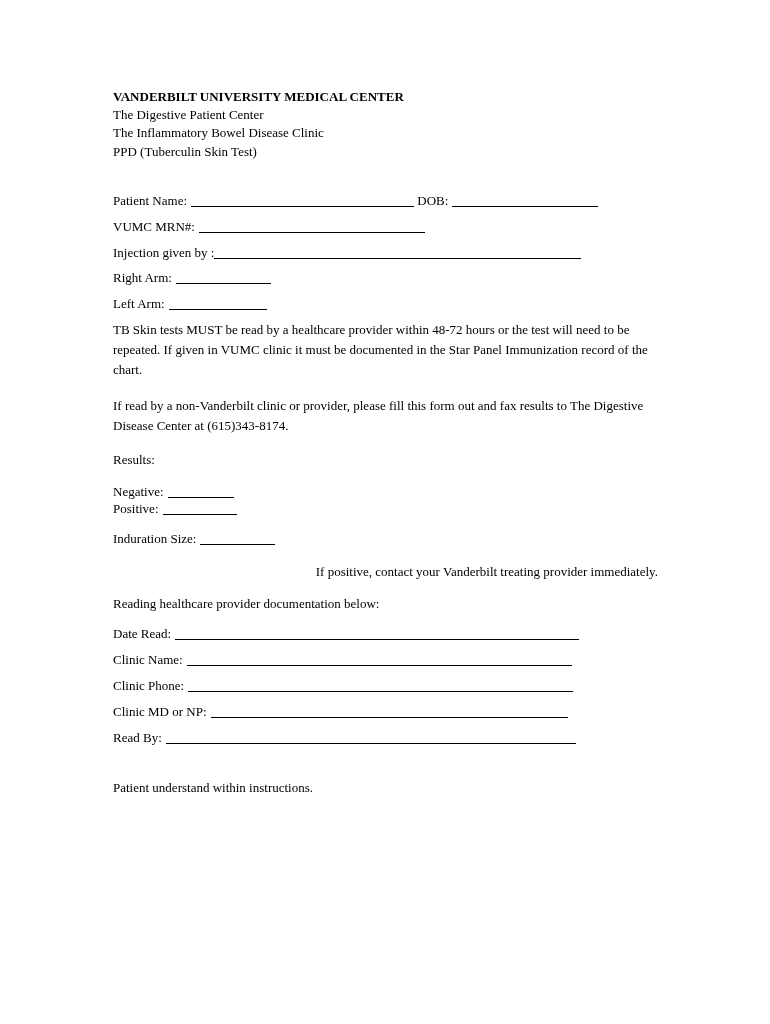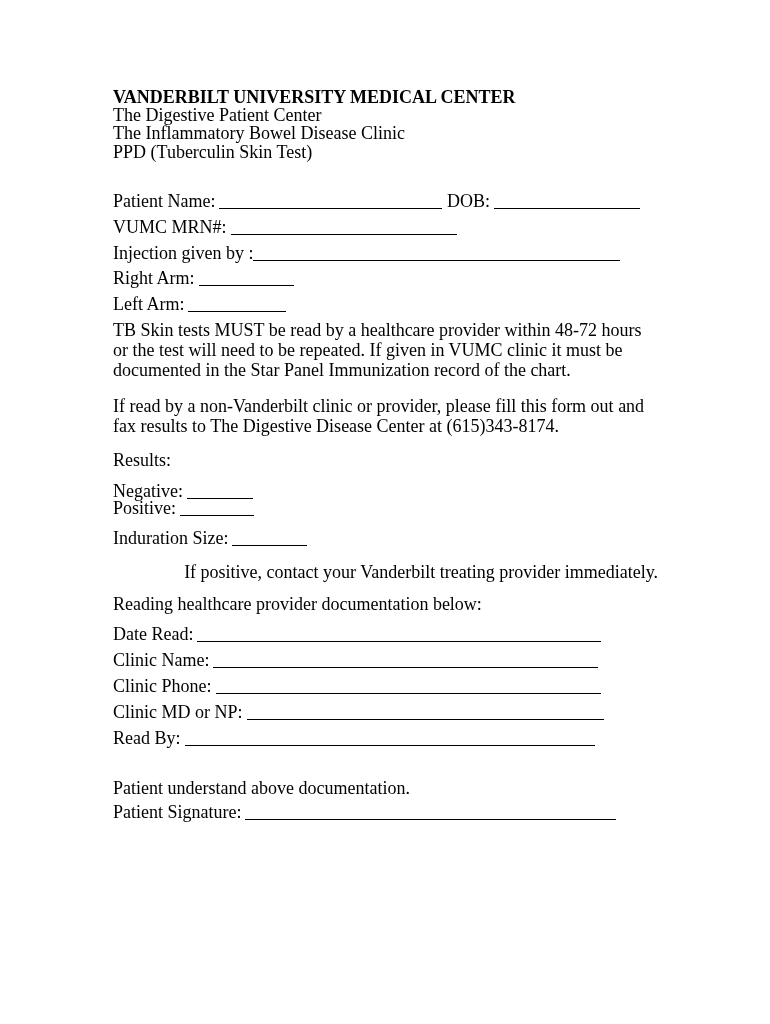--- a/index.html
+++ b/index.html
@@ -4,21 +4,21 @@
 <style>
   html, body { margin: 0; padding: 0; background: #ffffff; }
   .page {
     position: relative;
     width: 770px;
     height: 1024px;
     background: #ffffff;
     box-sizing: border-box;
     padding: 88px 55px 0 113px;
     font-family: "Liberation Serif", "DejaVu Serif", serif;
-    font-size: 18px;
+    font-size: 13px;
     color: #000000;
     overflow: hidden;
   }
   .hline { line-height: 18px; }
   .b { font-weight: bold; }
   .title { margin-top: 0; line-height: 20px; }
   .fieldline { line-height: 22px; white-space: nowrap; }
   .para { line-height: 20px; width: 545px; }
   .blank {
     display: inline-block;
@@ -120,18 +120,15 @@
       <span>Clinic Phone:</span><span class="blank w-cphone"></span>
     </div>
     <div class="provline">
       <span>Clinic MD or NP:</span><span class="blank w-cmd"></span>
     </div>
     <div class="provline">
       <span>Read By:</span><span class="blank w-rby"></span>
     </div>
   </div>
 
-  <div class="ackline mt-ack">Patient understand above documentation.</div>
-  <div class="ackline">
-    <span>Patient Signature:</span><span class="blank w-psig"></span>
-  </div>
+  <div class="ackline mt-ack">Patient understand within instructions.</div>
 
 </div>
 
 </body></html>

